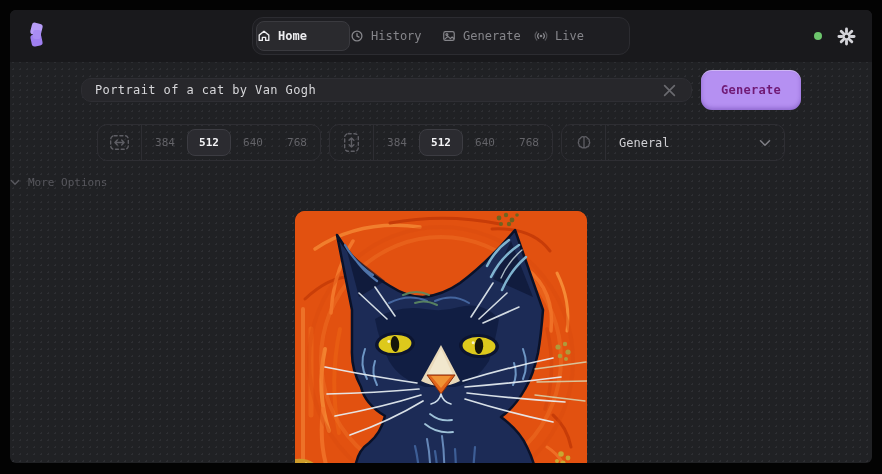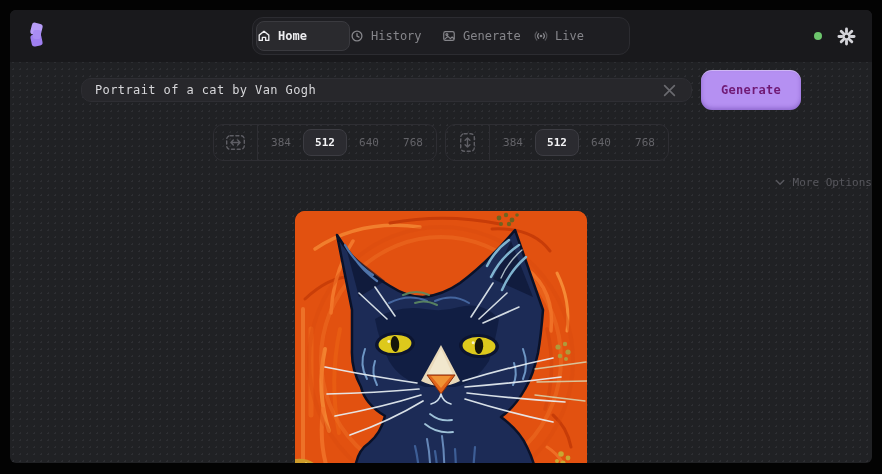--- a/index.html
+++ b/index.html
@@ -43,21 +43,21 @@
                color:#5e5e64; border-right:1px solid #2e2e33; }
   .opts { display:flex; align-items:center; padding:0 1px; }
   .opt { width:44px; height:27px; line-height:25px; text-align:center; font-size:11px;
          color:#636368; border-radius:8px; border:1px solid transparent; cursor:pointer; }
   .opt.selected { background:#2b2b30; border-color:#3c3c42; color:#f4f4f6; font-weight:bold; }
   .model-body { width:178px; display:flex; align-items:center; justify-content:space-between;
                 padding:0 13px; cursor:pointer; }
   .model-label { color:#cfcfd3; font-size:12px; }
   .chev { color:#7d7d83; display:flex; }
   
-  .more-options { margin-top:14px; height:15px; display:flex; justify-content:flex-end;
+  .more-options { margin-top:14px; height:15px; display:flex; justify-content:flex-start;
                   align-items:center; gap:8px; color:#57575d; font-size:11px; cursor:pointer; }
   
   .image-card { width:292px; height:292px; margin:21px auto 0; border-radius:10px;
                 overflow:hidden; background:#e65312; }
   .image-card svg { display:block; }
 </style>
 </head>
 <body>
 
 <div class="stage">
@@ -152,20 +152,36 @@
         </svg>
       </div>
       <div class="opts">
         <div class="opt">384</div>
         <div class="opt selected">512</div>
         <div class="opt">640</div>
         <div class="opt">768</div>
       </div>
     </div>
 
+    <div class="group">
+      <div class="icon-cell">
+        <svg width="18" height="18" viewBox="0 0 18 18" fill="none" stroke="currentColor" stroke-width="1.3" stroke-linecap="round" stroke-linejoin="round">
+          <path d="M9 3C7.6 2.2 5.9 2.9 5.5 4.3 4.1 4.6 3.4 6 3.9 7.2 3 8.1 3.1 9.6 4 10.3c-.3 1.5.8 2.7 2.3 2.6.7 1.2 2.1 1.4 2.7.5.6.9 2 .7 2.7-.5 1.5.1 2.6-1.1 2.3-2.6.9-.7 1-2.2.1-3.1.5-1.2-.2-2.6-1.6-2.9C12.1 2.9 10.4 2.2 9 3Z"></path>
+          <path d="M9 3.1v10.3"></path>
+        </svg>
+      </div>
+      <div class="model-body">
+        <span class="model-label">General</span>
+        <span class="chev">
+          <svg width="12" height="8" viewBox="0 0 12 8" fill="none" stroke="currentColor" stroke-width="1.6" stroke-linecap="round">
+                <path d="M1.5 1.8 6 6.2l4.5-4.4"></path>
+              </svg>
+        </span>
+      </div>
+    </div>
   </div>
 
   <div class="more-options">
     <svg width="10" height="7" viewBox="0 0 10 7" fill="none" stroke="currentColor" stroke-width="1.5" stroke-linecap="round">
           <path d="M1.3 1.5 5 5.2l3.7-3.7"></path>
         </svg>
     <span>More Options</span>
   </div>
 
   <div class="image-card" role="img" aria-label="Van Gogh style oil painting portrait of a dark blue cat with yellow eyes and white whiskers on a swirling orange background">

